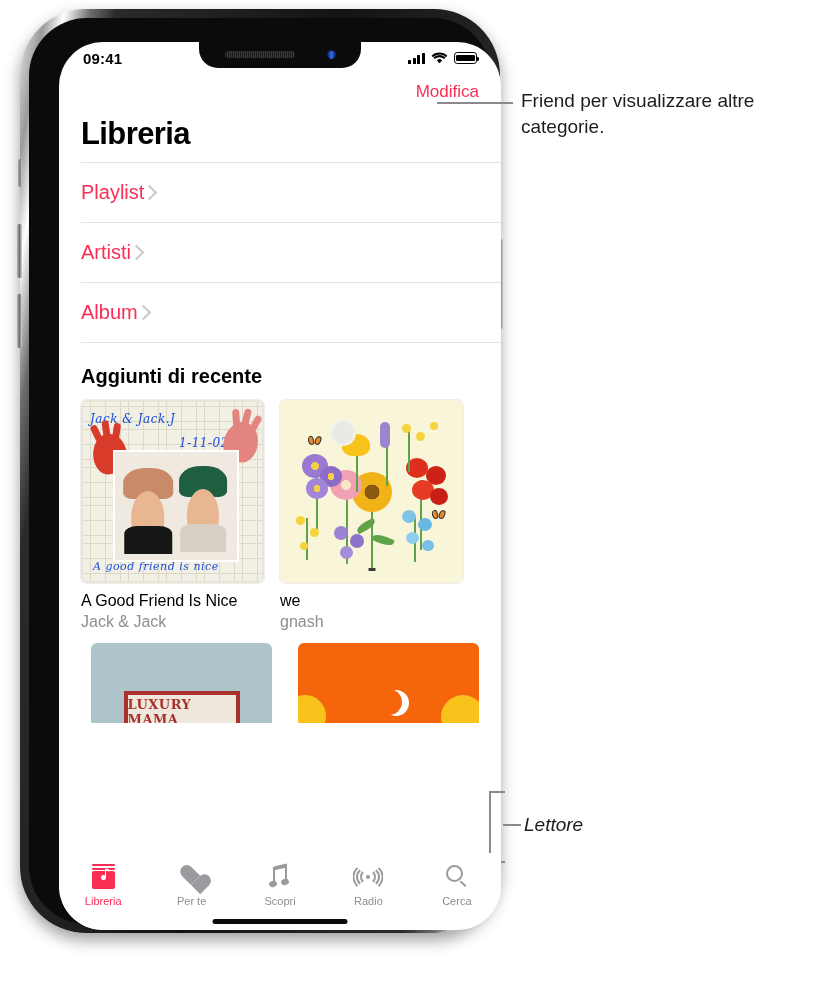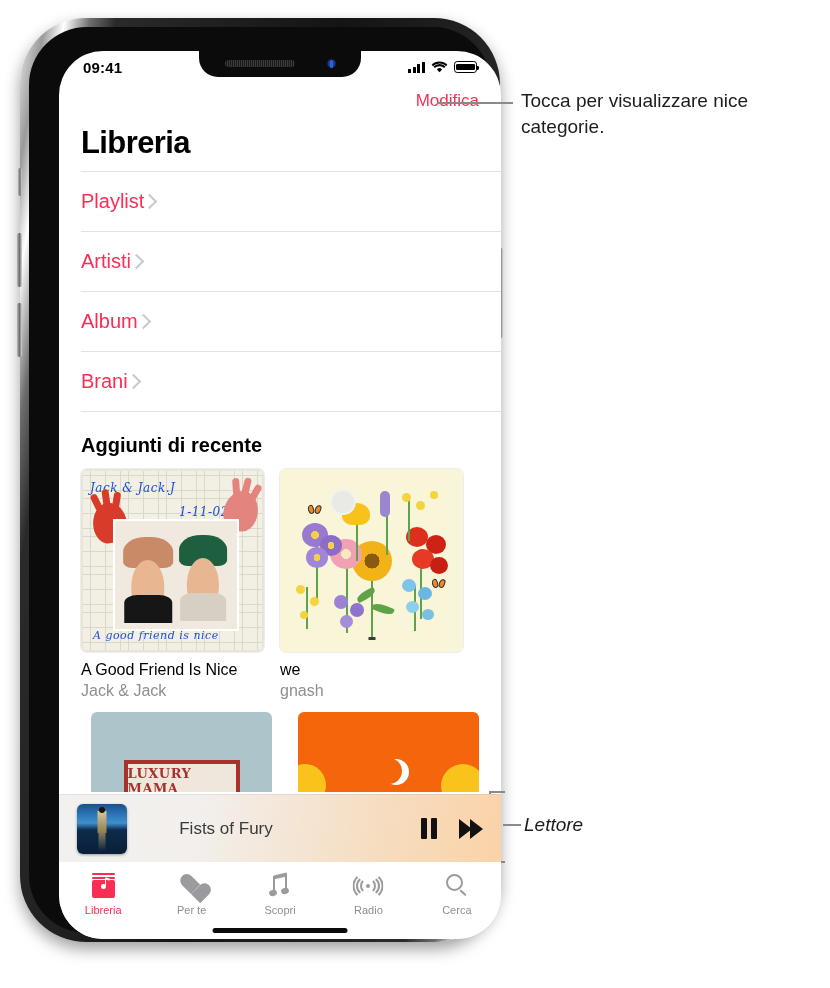--- a/index.html
+++ b/index.html
@@ -4,21 +4,21 @@
 <style>
   html,body{margin:0;padding:0;}
   body{
     width:830px;height:988px;background:#ffffff;
     font-family:"Liberation Sans","DejaVu Sans",sans-serif;
     -webkit-font-smoothing:antialiased;overflow:hidden;position:relative;
   }
 
   
   #device{
-    position:absolute;left:20px;top:18px;width:480px;height:924px;
+    position:absolute;left:20px;top:9px;width:480px;height:924px;
     border-radius:66px;
     background:linear-gradient(100deg,#f2f2f2 0%,#9a9a9a 4%,#ffffff 7%,#6d6d6d 11%,#2a2a2a 15%,
                #141414 50%,#2a2a2a 85%,#707070 90%,#ffffff 94%,#8c8c8c 97%,#e8e8e8 100%);
     box-shadow:0 7px 16px rgba(0,0,0,.38);
   }
   #device-inner{
     position:absolute;left:9px;top:9px;right:9px;bottom:9px;
     border-radius:58px;background:#0b0b0b;
   }
   
@@ -281,24 +281,20 @@
           <span class="chev"></span>
         </div>
         <div class="row">
           <span class="row-label">Artisti</span>
           <span class="chev"></span>
         </div>
         <div class="row">
           <span class="row-label">Album</span>
           <span class="chev"></span>
         </div>
-        <div class="row">
-          <span class="row-label">Brani</span>
-          <span class="chev"></span>
-        </div>
       </div>
 
       <div id="section-title">Aggiunti di recente</div>
 
       <div id="grid">
 
         <div class="album">
           <div class="art">
             <div class="art-collage">
               <div class="paper"></div>
@@ -418,38 +414,20 @@
           <div class="art-orange">
             <div class="sun-l"></div>
             <div class="moon"></div>
             <div class="sun-r"></div>
           </div>
         </div>
       </div>
 
     </div>
 
-    <div id="miniplayer">
-      <div id="np-art">
-        <div class="idol"></div>
-          <div class="idol-head"></div>
-          <div class="refl"></div>
-      </div>
-      <div id="np-title">Fists of Fury</div>
-      <div id="np-controls">
-        <div id="np-pause">
-            <i></i>
-            <i></i>
-          </div>
-        <div id="np-next">
-            <i></i>
-            <i></i>
-          </div>
-      </div>
-    </div>
 
     <div id="tabbar">
       <div class="tab active">
         <span class="tab-ico">
           <span class="ico-library">
               <span class="b b1"></span>
               <span class="b b2"></span>
               <span class="b b3"></span>
               <span class="note"></span>
             </span>
@@ -496,17 +474,17 @@
         </span>
         <span class="tab-label">Cerca</span>
       </div>
     </div>
 
     <div id="home-ind"></div>
   </div>
 </div>
 
 <div class="lead" style="left:437px;top:102px;width:76px;height:2px;"></div>
-<div class="callout-text" style="left:521px;top:88px;width:300px;">Tocca per visualizzare nice categorie.</div>
+<div class="callout-text" style="left:521px;top:88px;width:300px;">Friend per visualizzare altre categorie.</div>
 
 <div class="bracket" style="left:489px;top:791px;width:14px;height:68px;"></div>
 <div class="lead" style="left:503px;top:824px;width:18px;height:2px;"></div>
 <div class="callout-text" style="left:524px;top:812px;font-style:italic;">Lettore</div>
 
 </body></html>

